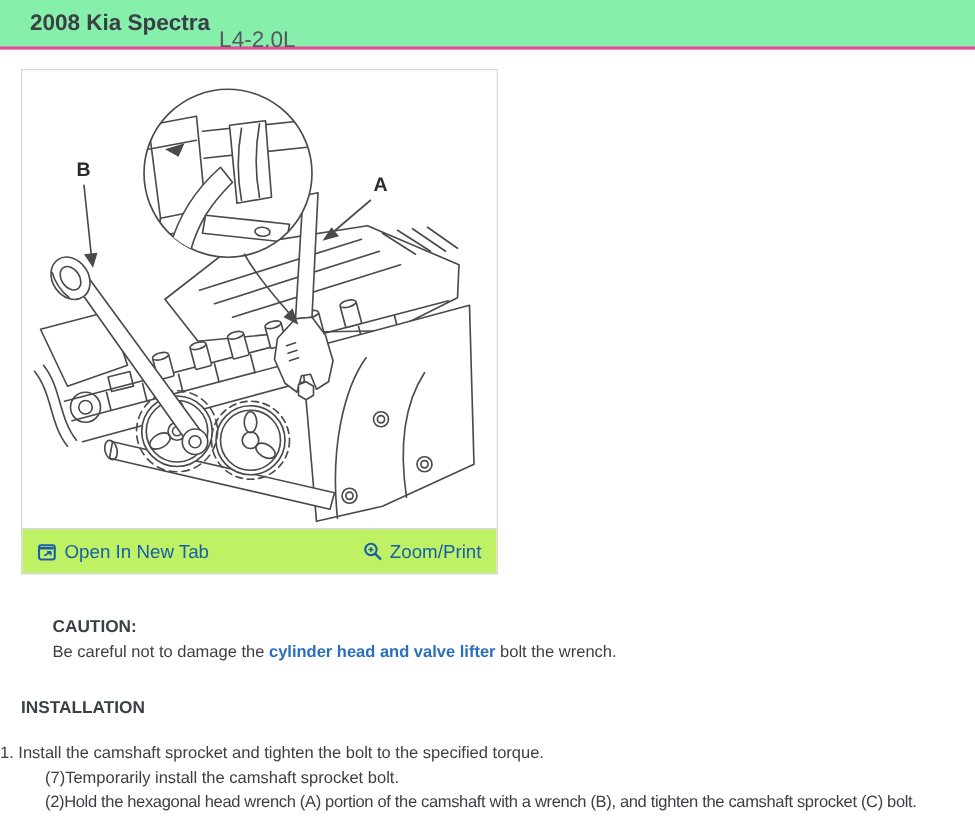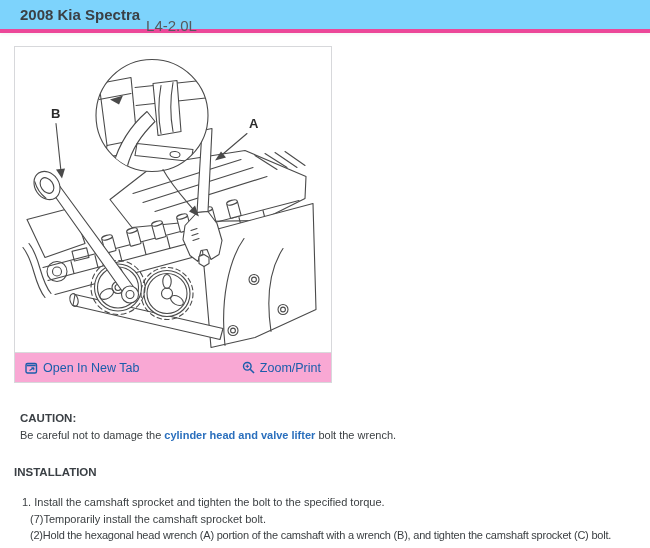--- a/index.html
+++ b/index.html
@@ -5,22 +5,22 @@
   * { box-sizing: border-box; margin: 0; padding: 0; }
   html,body { width: 650px; height: 548px; overflow: hidden; }
   body {
     font-family: "Liberation Sans", sans-serif;
     background: #ffffff;
     color: #3c4043;
   }
   
   .app-header {
     height: 33px;
-    background: #7dd3fc;
-    border-bottom: 4px solid #ec4899;
+    background: #86efac;
+    border-bottom: 2px solid #ec4899;
     display: flex;
     align-items: center;
     padding-left: 20px;
     box-shadow: 0 2px 3px rgba(0,0,0,0.04);
   }
   .app-header .t-bold { font-size: 15px; font-weight: bold; color: #3b4045; }
   .app-header .t-rest { font-size: 15px; font-weight: normal; color: #55595e; margin-left: 6px; margin-top: 21px; }
 
   
   .figure-card {
@@ -31,52 +31,52 @@
   }
   .figure-image {
     width: 316px;
     height: 305px;
     background: #ffffff;
     overflow: hidden;
   }
   .figure-image svg { display: block; }
   .figure-footer {
     height: 30px;
-    background: #f9a8d4;
+    background: #bef264;
     border-top: 1px solid #d9dadc;
     display: flex;
     align-items: center;
     justify-content: space-between;
     padding: 0 10px;
   }
   .fig-link {
     display: inline-flex;
     align-items: center;
     gap: 5px;
     font-size: 12.5px;
     color: #1a5dab;
     text-decoration: none;
     cursor: pointer;
   }
   .fig-link svg { flex: 0 0 auto; }
 
   
-  .caution-block { margin: 27px 0 0 20px; font-size: 11px; line-height: 17px; }
+  .caution-block { margin: 27px 0 0 35px; font-size: 11px; line-height: 17px; }
   .caution-heading { font-weight: bold; font-size: 11.5px; color: #3b4045; }
   .caution-text { color: #3c4043; }
   .inline-link { color: #2a6fbd; cursor: pointer; text-decoration: none; font-weight: bold; }
 
   .install-heading {
     margin: 22px 8px 0 14px;
     font-weight: bold;
     font-size: 11.5px;
     color: #3b4045;
   }
   .steps { margin-top: 16px; font-size: 11px; line-height: 16.5px; color: #3c4043; }
-  .step-main { margin-left: 22px; }
+  .step-main { }
   .step-sub { margin-left: 30px; white-space: nowrap; }
   .step-sub.tight { letter-spacing: -0.22px; }
 
   .lineart { stroke: #4a4a4a; fill: none; stroke-width: 1.1; stroke-linejoin: round; stroke-linecap: round; }
   .fillwhite { fill: #ffffff; }
   .inkfill { fill: #4a4a4a; stroke: none; }
   .figlabel { font-family: "Liberation Sans", sans-serif; font-size: 13px; font-weight: bold; fill: #2b2b2b; }
 </style>
 </head>
 <body>

